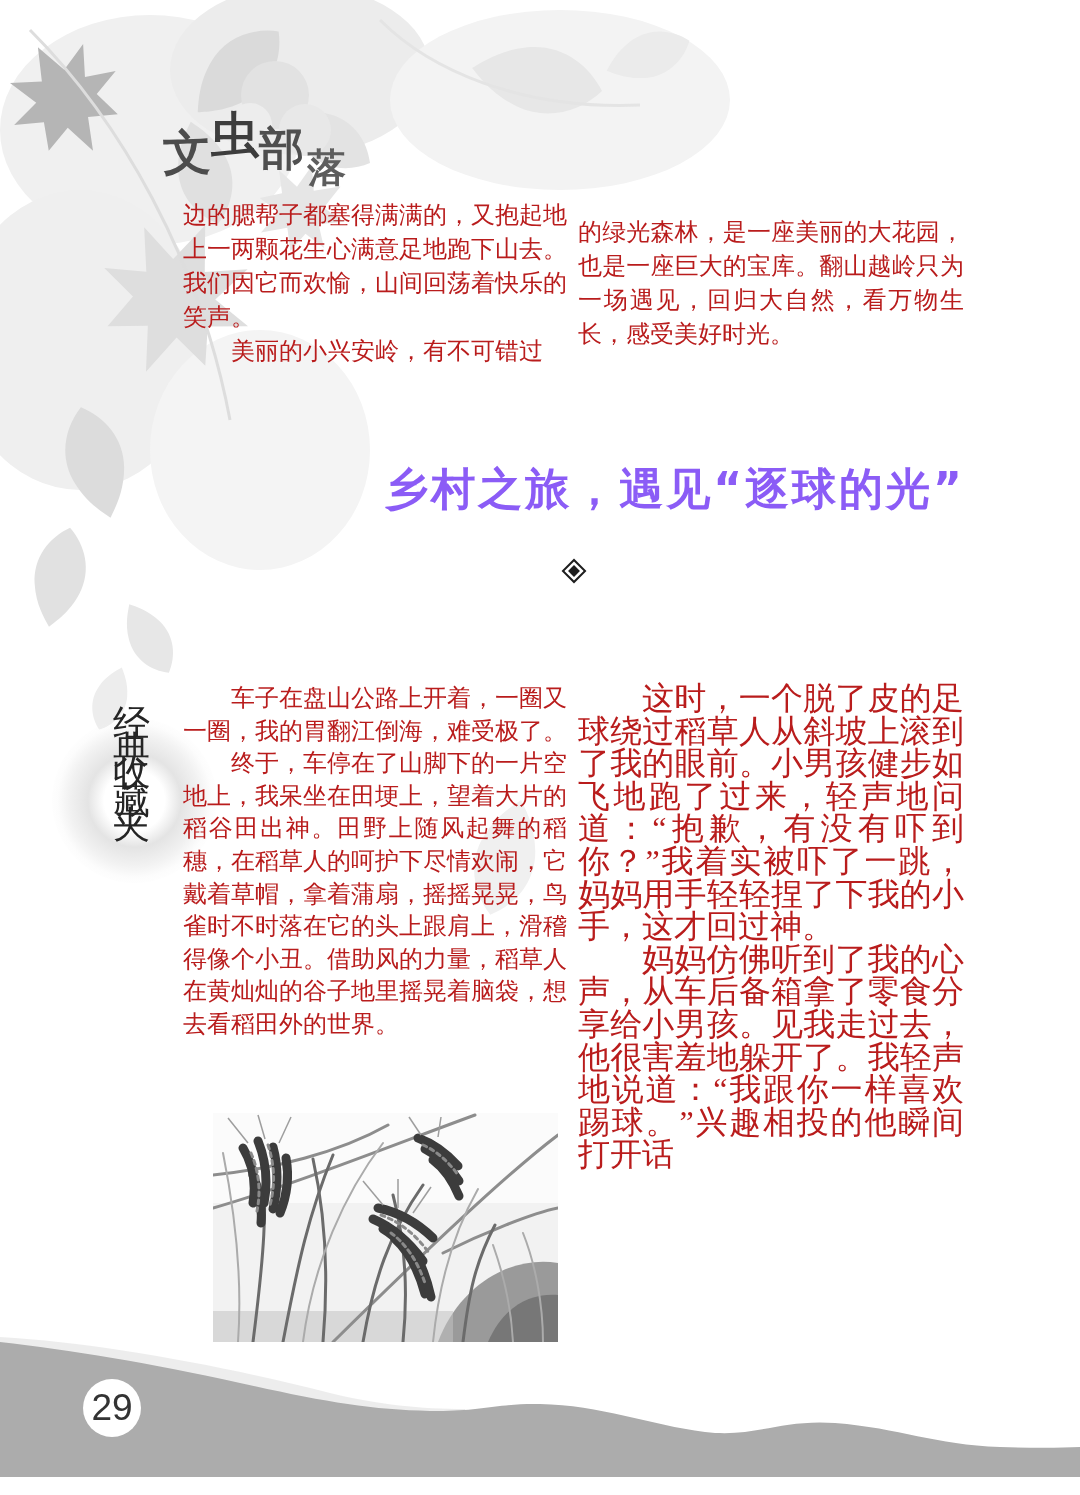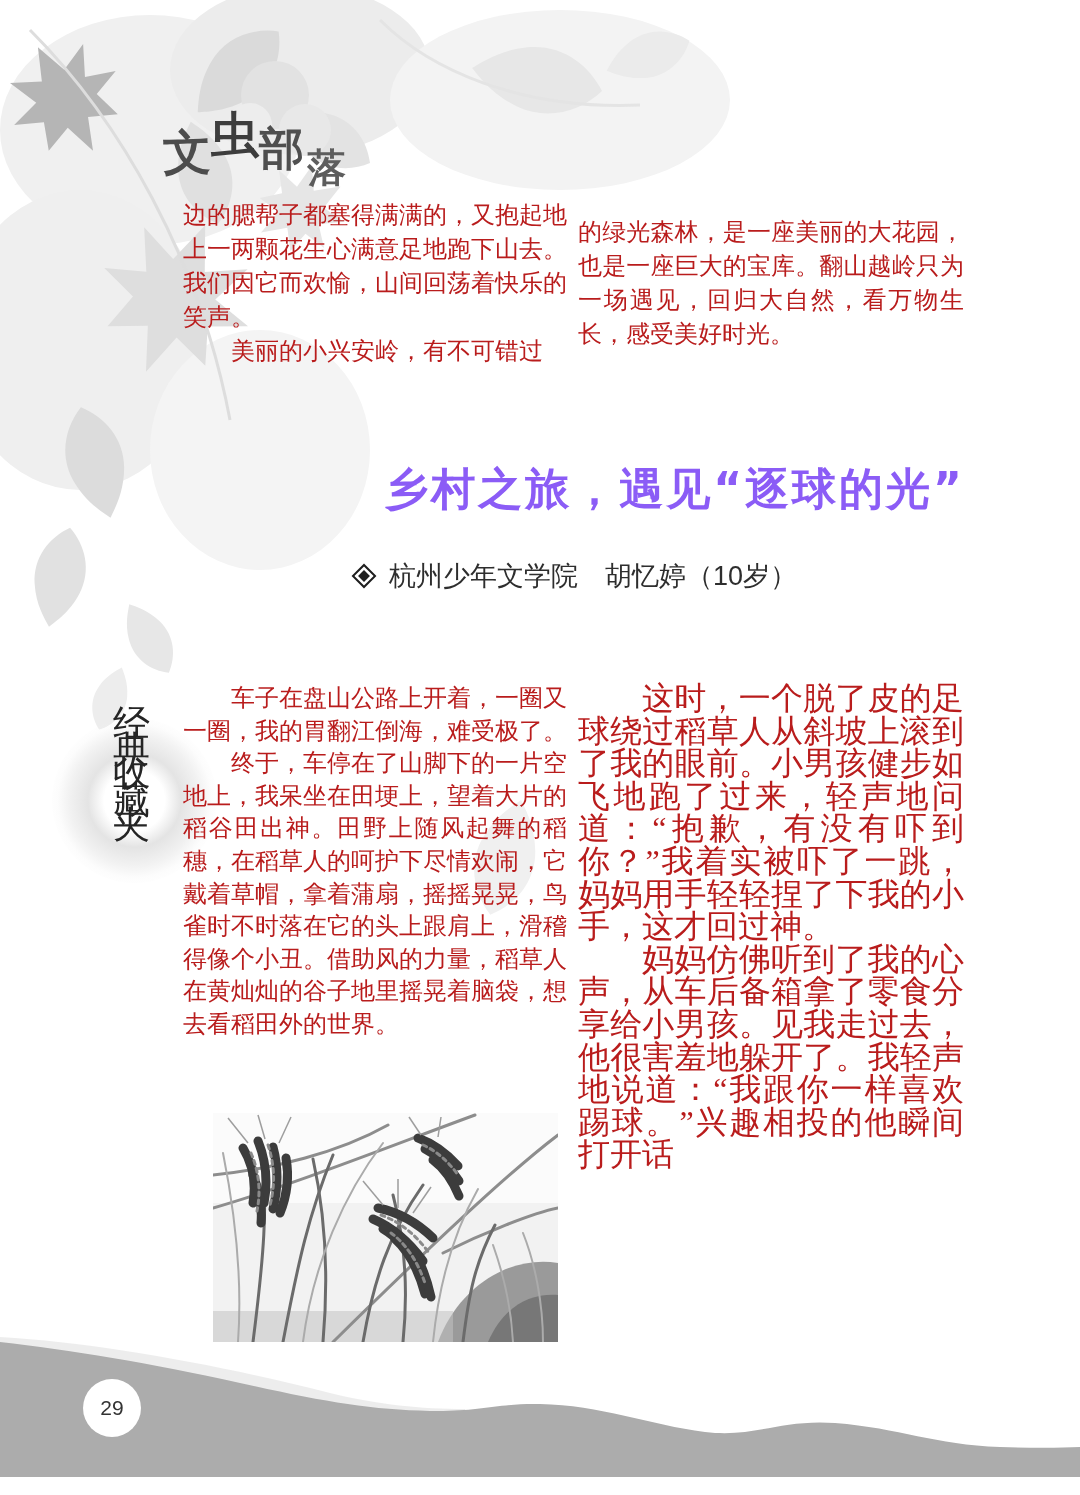--- a/index.html
+++ b/index.html
@@ -56,21 +56,21 @@
   .body-left{left:183px;top:682px;width:384px;font-size:24px;line-height:32.6px;}
   .body-right{left:578px;top:682px;width:386px;font-size:32px;line-height:32.6px;}
   
   .photo{position:absolute;left:213px;top:1113px;width:345px;height:229px;overflow:hidden;}
   
   .footer-wave{position:absolute;left:0;top:1335px;}
   .page-badge{
     position:absolute;left:83px;top:1379px;width:58px;height:58px;border-radius:50%;
     background:#ffffff;display:flex;align-items:center;justify-content:center;
     font-family:"Liberation Sans","DejaVu Sans",sans-serif;
-    font-size:21px;color:#333333;
+    font-size:37px;color:#333333;
   }
 </style>
 </head>
 <body>
 
 <div class="page">
 
   <svg class="leaves" width="1080" height="1010" viewBox="0 0 1080 1010">
     <defs>
       <path id="leaf" d="M0,-42 C16,-30 26,-10 20,12 C15,30 5,40 0,46 C-5,40 -15,30 -20,12 C-26,-10 -16,-30 0,-42 Z"></path>
@@ -118,21 +118,20 @@
     <p>的绿光森林，是一座美丽的大花园，也是一座巨大的宝库。翻山越岭只为一场遇见，回归大自然，看万物生长，感受美好时光。</p>
   </div>
 
   <div class="title">乡村之旅，遇见“逐球的光”</div>
 
   <div class="byline">
     <svg width="26" height="26" viewBox="0 0 26 26">
       <rect x="5.2" y="5.2" width="15.6" height="15.6" transform="rotate(45 13 13)" fill="#ffffff" stroke="#1e1e1e" stroke-width="2"></rect>
       <rect x="8.8" y="8.8" width="8.4" height="8.4" transform="rotate(45 13 13)" fill="#1e1e1e"></rect>
     </svg>
-    <span>杭州少年文学院　胡忆婷（10岁）</span>
   </div>
 
   <div class="wreath"></div>
   <div class="sidebar-label">经典收藏夹</div>
 
   <div class="col body-left">
     <p class="ind">车子在盘山公路上开着，一圈又一圈，我的胃翻江倒海，难受极了。</p>
     <p class="ind">终于，车停在了山脚下的一片空地上，我呆坐在田埂上，望着大片的稻谷田出神。田野上随风起舞的稻穗，在稻草人的呵护下尽情欢闹，它戴着草帽，拿着蒲扇，摇摇晃晃，鸟雀时不时落在它的头上跟肩上，滑稽得像个小丑。借助风的力量，稻草人在黄灿灿的谷子地里摇晃着脑袋，想去看稻田外的世界。</p>
   </div>
   <div class="col body-right">

